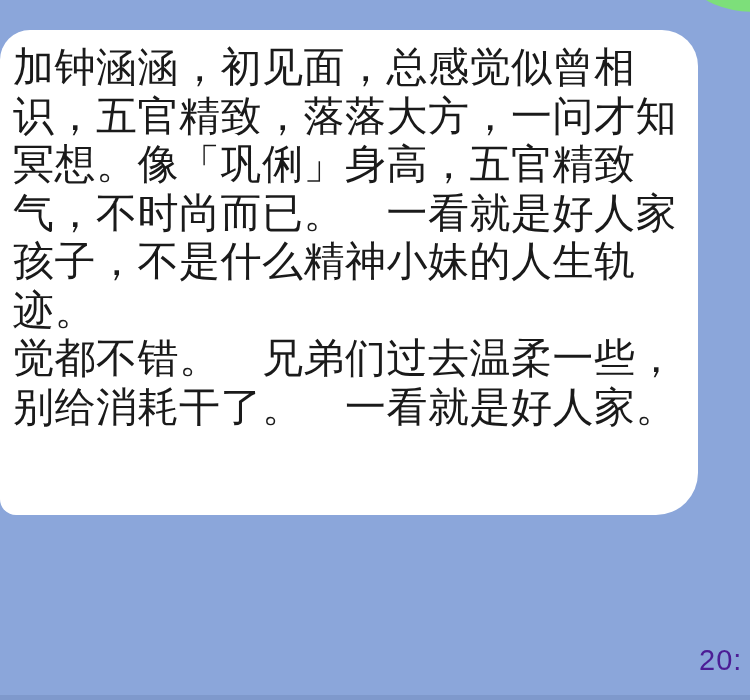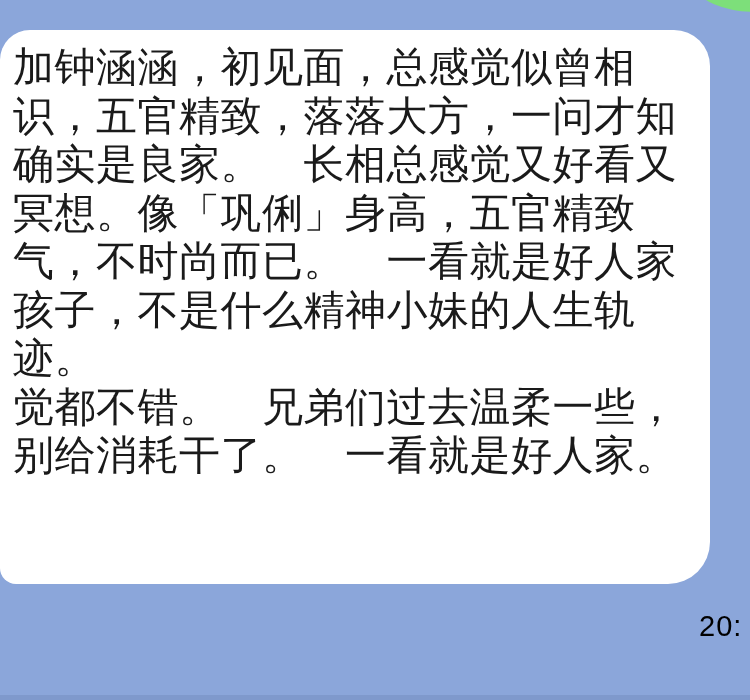--- a/index.html
+++ b/index.html
@@ -34,63 +34,61 @@
     width: 120px;
     height: 54px;
     background: #7DDF7A;
     border-radius: 50%;
   }
   .bubble {
     position: absolute;
     left: 0;
     top: 30px;
     width: 698px;
-    height: 554px;
+    height: 485px;
     background: #FFFFFF;
     border-radius: 30px 36px 42px 16px;
-    padding-left: 12px;
   }
   .bubble-text {
     position: absolute;
     left: 13px;
     top: 13px;
     right: 4px;
   }
   .msg-line {
     font-size: 41px;
     line-height: 48.5px;
     color: #1A1A1A;
     letter-spacing: 0.5px;
     white-space: pre;
     font-weight: 400;
   }
   .timestamp {
     position: absolute;
     left: 699px;
-    top: 609px;
+    top: 643px;
     font-size: 29px;
     line-height: 34px;
-    color: #000000;
+    color: #4c1d95;
     letter-spacing: 1px;
     white-space: pre;
     text-align: center;
   }
 </style>
 </head>
 <body>
 
 <div class="wallpaper"></div>
 
 <div class="green-peek"></div>
 
 <div class="bubble">
   <div class="bubble-text">
     <div class="msg-line">加钟涵涵，初见面，总感觉似曾相</div>
     <div class="msg-line">识，五官精致，落落大方，一问才知</div>
-    <div class="msg-line">确实是良家。　长相总感觉又好看又</div>
     <div class="msg-line">冥想。像「巩俐」身高，五官精致</div>
     <div class="msg-line">气，不时尚而已。　一看就是好人家</div>
     <div class="msg-line">孩子，不是什么精神小妹的人生轨</div>
     <div class="msg-line">迹。</div>
     <div class="msg-line">觉都不错。　兄弟们过去温柔一些，</div>
     <div class="msg-line">别给消耗干了。　一看就是好人家。</div>
   </div>
 </div>
 
 <div class="timestamp">20:</div>

